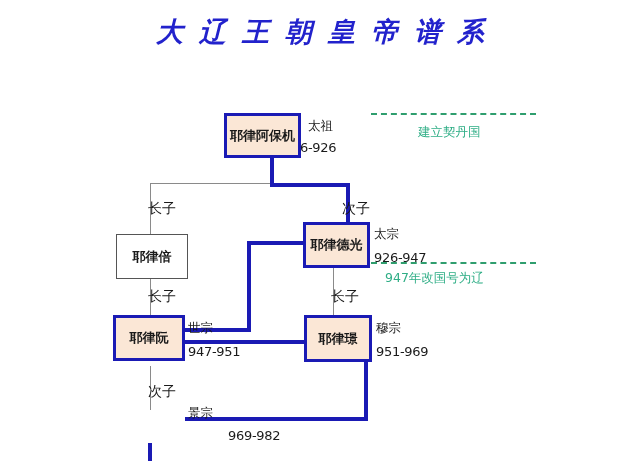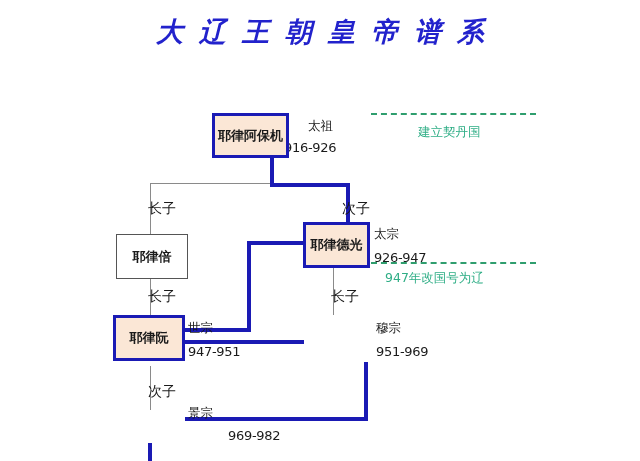--- a/index.html
+++ b/index.html
@@ -133,21 +133,21 @@
 
   <div class="green-dash" style="left:371px;top:262px;width:165px;"></div>
   <div class="green-text" style="left:385px;top:270px;">947年改国号为辽</div>
 
   <div class="rel-label" style="left:117px;top:200px;">长子</div>
   <div class="rel-label" style="left:311px;top:200px;">次子</div>
   <div class="rel-label" style="left:117px;top:288px;">长子</div>
   <div class="rel-label" style="left:300px;top:288px;">长子</div>
   <div class="rel-label" style="left:117px;top:383px;">次子</div>
 
-  <div class="node emperor" style="left:212px;top:113px;width:77px;height:45px;justify-content:center;">
+  <div class="node emperor" style="left:224px;top:113px;width:77px;height:45px;justify-content:center;">
     <span>耶律阿保机</span>
   </div>
   <div class="reign-title" style="left:284px;top:118px;margin-left:24px;">太祖</div>
   <div class="reign-years" style="left:284px;top:140px;">916-926</div>
 
   <div class="node commoner" style="left:116px;top:234px;width:72px;height:45px;">
     <span>耶律倍</span>
   </div>
 
   <div class="node emperor" style="left:303px;top:222px;width:67px;height:46px;">
@@ -155,19 +155,22 @@
   </div>
   <div class="reign-title" style="left:374px;top:226px;">太宗</div>
   <div class="reign-years" style="left:374px;top:250px;">926-947</div>
 
   <div class="node emperor" style="left:113px;top:315px;width:72px;height:46px;">
     <span>耶律阮</span>
   </div>
   <div class="reign-title" style="left:188px;top:320px;">世宗</div>
   <div class="reign-years" style="left:188px;top:344px;">947-951</div>
 
+  <div class="node emperor" style="left:304px;top:315px;width:68px;height:47px;">
+    <span>耶律璟</span>
+  </div>
   <div class="reign-title" style="left:376px;top:320px;">穆宗</div>
   <div class="reign-years" style="left:376px;top:344px;">951-969</div>
 
   <div class="reign-title" style="left:188px;top:405px;">景宗</div>
   <div class="reign-years" style="left:204px;top:428px;margin-left:24px;">969-982</div>
 
 </div>
 
 </body></html>

